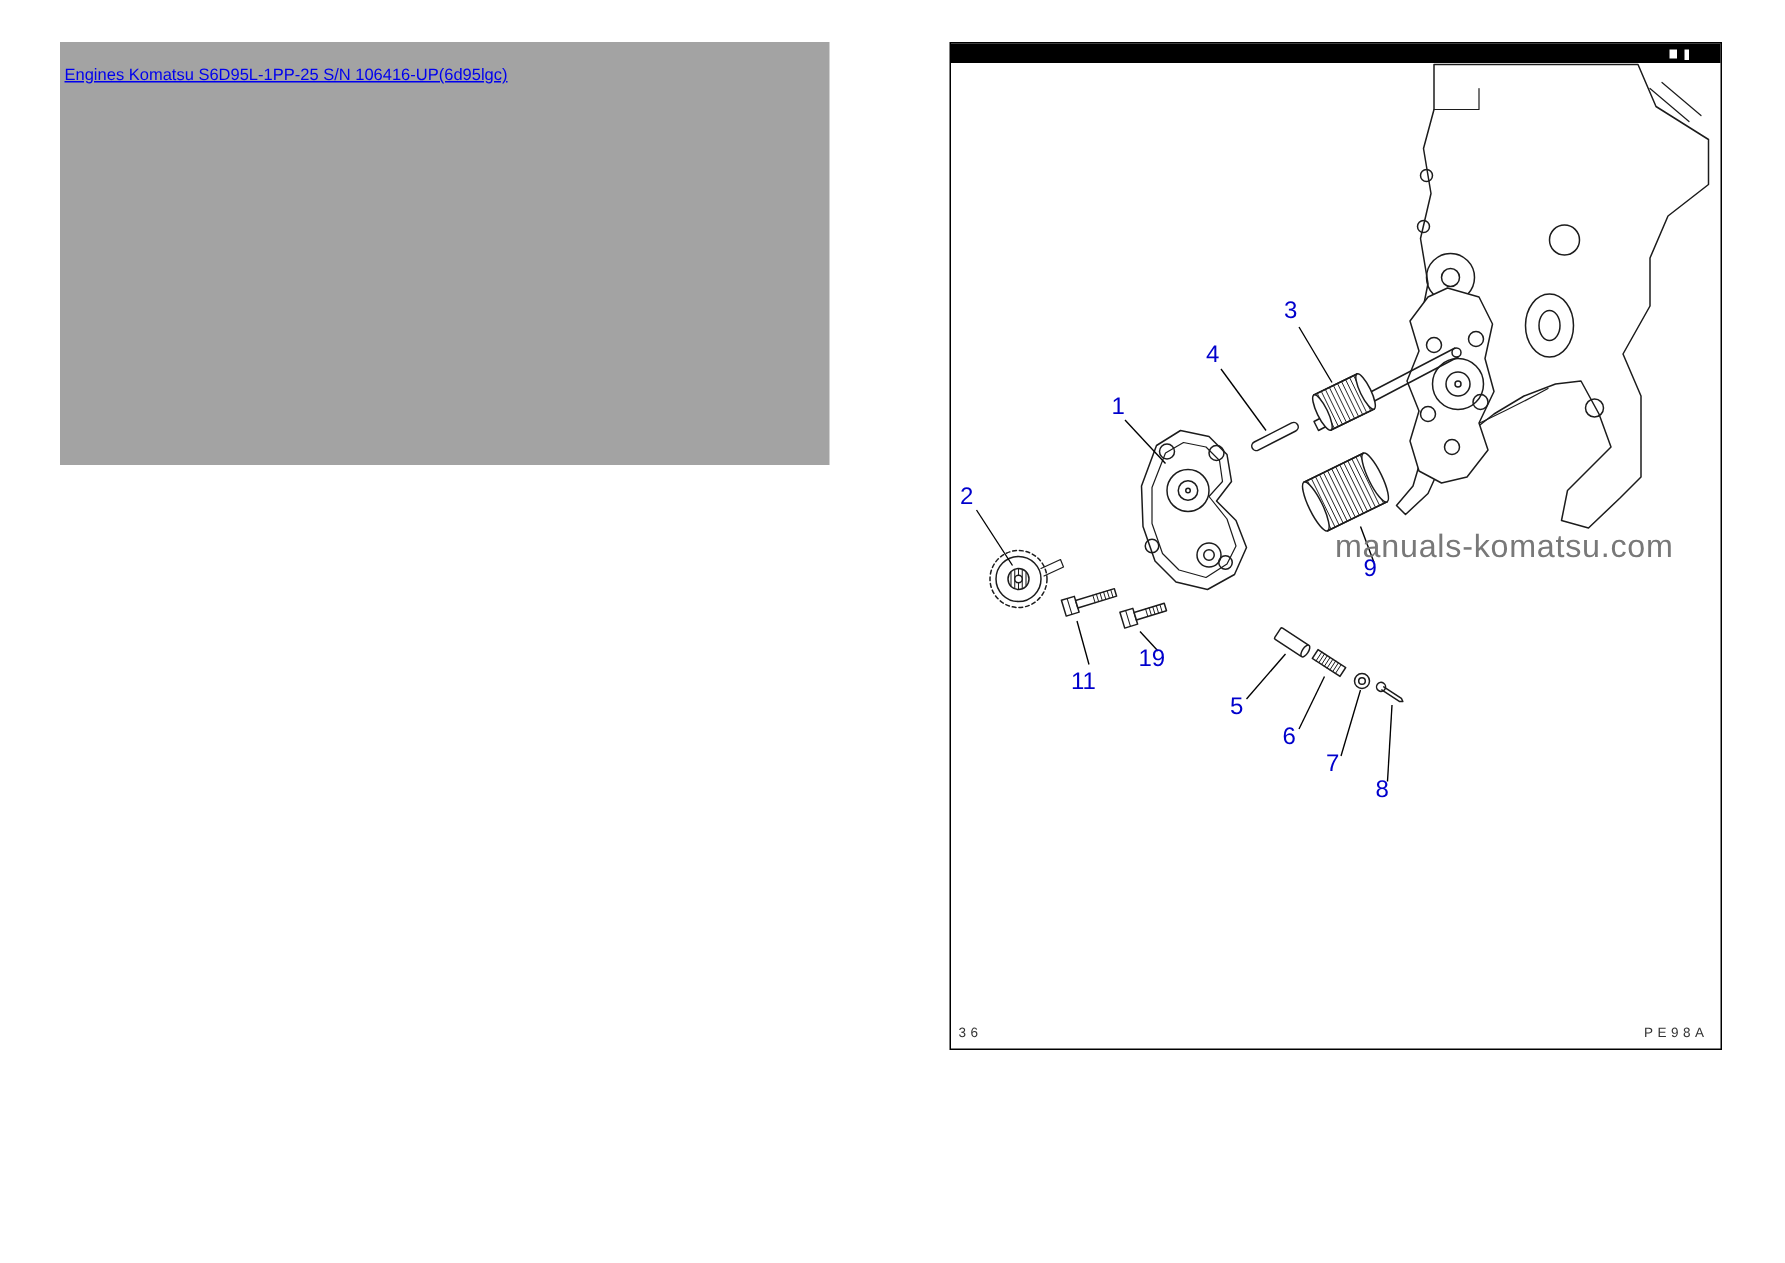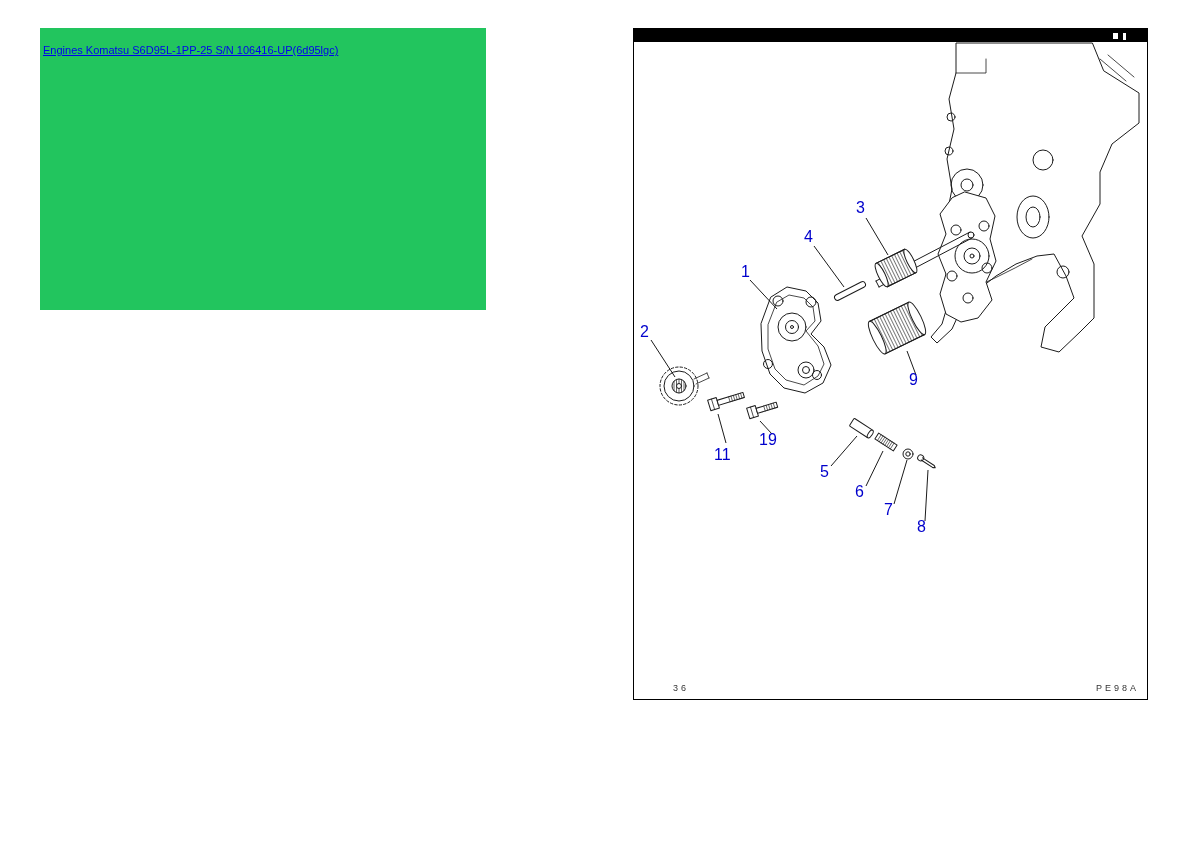--- a/index.html
+++ b/index.html
@@ -1,22 +1,22 @@
 <!DOCTYPE html>
 <html><head>
 <meta charset="utf-8">
 <style>
   * { margin: 0; padding: 0; box-sizing: border-box; }
   html, body { width: 1190px; height: 842px; background: #ffffff; font-family: "Liberation Sans", sans-serif; }
   .page { position: relative; width: 1190px; height: 842px; background: #ffffff; overflow: hidden; }
 
   
   .black-panel {
-    position: absolute; left: 40px; top: 28px; width: 446px; height: 282px;
-    background: #22c55e;
+    position: absolute; left: 40px; top: 28px; width: 513px; height: 282px;
+    background: #a3a3a3;
   }
   .catalog-link {
     display: inline-block; margin: 16px 0 0 3px;
     color: #0000ee; font-size: 11px; text-decoration: underline;
     font-family: "Liberation Sans", sans-serif; cursor: pointer;
   }
 
   
   .diagram-panel {
     position: absolute; left: 633px; top: 28px; width: 515px; height: 672px;
@@ -37,21 +37,21 @@
   }
   .watermark {
     position: absolute; left: 256px; top: 323px;
     color: #787878; font-size: 21.5px; letter-spacing: 0.5px; white-space: nowrap;
     font-family: "Liberation Sans", sans-serif;
   }
   .plate-code {
     position: absolute; bottom: 6px; color: #333; font-size: 9px; letter-spacing: 3px;
     font-family: "Liberation Sans", sans-serif;
   }
-  .plate-code.left { left: 5px; margin-left: 34px; }
+  .plate-code.left { left: 5px; }
   .plate-code.right { right: 8px; text-align: center; }
 </style>
 </head>
 <body>
 
 <div class="page">
 
   <div class="black-panel">
     <a href="#" class="catalog-link">Engines Komatsu S6D95L-1PP-25 S/N 106416-UP(6d95lgc)</a>
   </div>
@@ -180,20 +180,21 @@
         <path d="M197,437 L223,407"></path>
         <path d="M232,457 L249,422"></path>
         <path d="M260,475 L273,431"></path>
         <path d="M291,492 L294,441"></path>
         <path d="M282,346 L273,322"></path>
         <path d="M138,405 L126,392"></path>
         <path d="M92,414 L84,385"></path>
       </g>
     </svg>
 
+    <div class="watermark">manuals-komatsu.com</div>
 
     <span class="callout" style="left:107px; top:235px;">1</span>
     <span class="callout" style="left:6px;   top:295px;">2</span>
     <span class="callout" style="left:222px; top:171px;">3</span>
     <span class="callout" style="left:170px; top:200px;">4</span>
     <span class="callout" style="left:186px; top:435px;">5</span>
     <span class="callout" style="left:221px; top:455px;">6</span>
     <span class="callout" style="left:250px; top:473px;">7</span>
     <span class="callout" style="left:283px; top:490px;">8</span>
     <span class="callout" style="left:275px; top:343px;">9</span>

